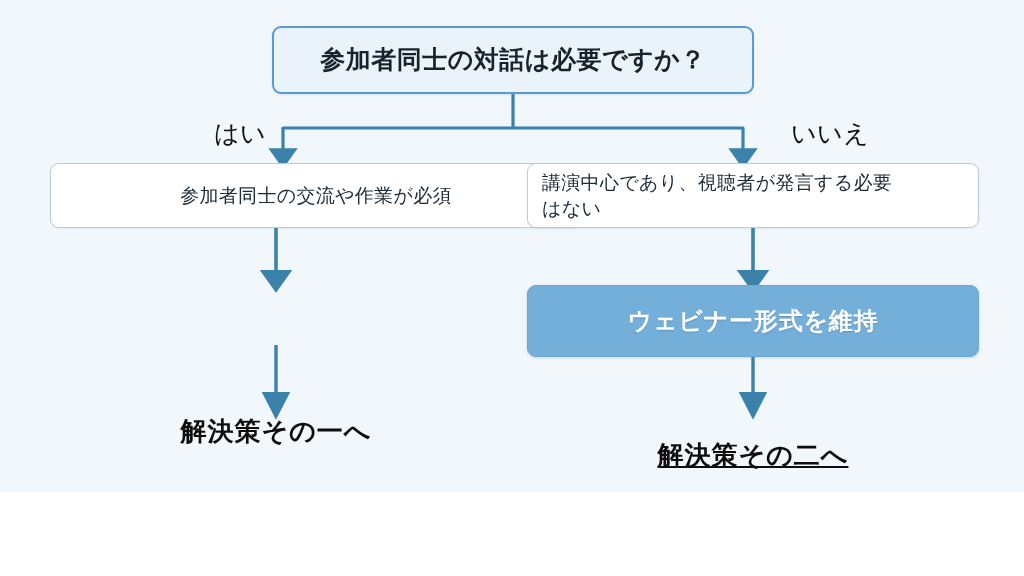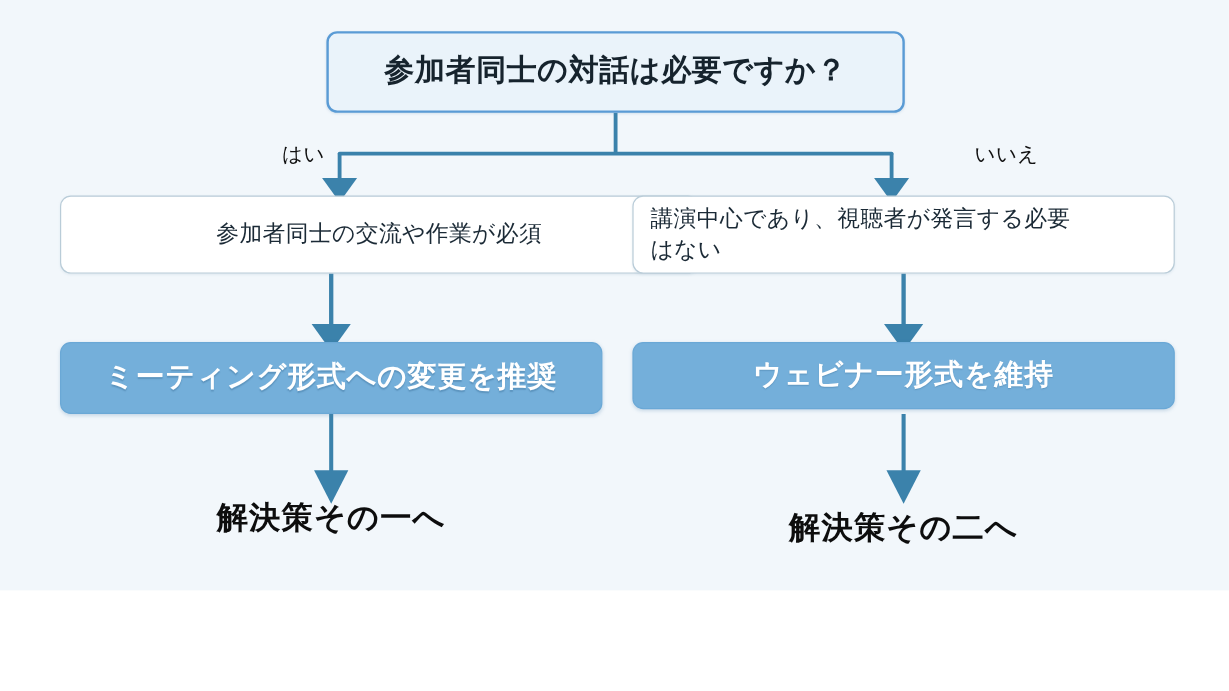--- a/index.html
+++ b/index.html
@@ -97,35 +97,34 @@
     color: #0d0d0d;
     font-size: 26px;
     font-weight: 700;
     letter-spacing: 1px;
     white-space: nowrap;
   }
 
   .branch-label {
     position: absolute;
     color: #111111;
-    font-size: 17px;
+    font-size: 25px;
     font-weight: 500;
     letter-spacing: 0.5px;
     white-space: nowrap;
-    margin-left: 21px;
   }
 
   
   #node-decision      { left: 272px; top: 26px;  width: 482px; height: 68px; }
   #node-cond-left     { left: 50px;  top: 163px; width: 532px; height: 65px; }
   #node-cond-right    { left: 527px; top: 163px; width: 452px; height: 65px; }
   #node-action-left   { left: 50px;  top: 285px; width: 452px; height: 60px; }
-  #node-action-right  { left: 527px; top: 285px; width: 452px; height: 56px; }
+  #node-action-right  { left: 527px; top: 285px; width: 452px; height: 72px; }
   #outcome-left       { left: 50px;  top: 414px; width: 452px; }
-  #outcome-right      { left: 527px; top: 422px; width: 452px; }
+  #outcome-right      { left: 527px; top: 438px; width: 452px; text-decoration: underline; }
   #branch-label-yes   { left: 214px; top: 117px; }
   #branch-label-no    { left: 791px; top: 117px; }
 </style>
 </head>
 <body>
 
 <div id="canvas">
 
   <div class="slide-area"></div>
 
@@ -163,19 +162,18 @@
 
   <div class="node node-condition" id="node-cond-left">参加者同士の交流や作業が必須</div>
 
   <div class="node node-condition two-line" id="node-cond-right">
     <span>
       <span>講演中心であり、視聴者が発言する必要</span><br>
       <span>はない</span>
     </span>
   </div>
 
-  <div class="node node-action" id="node-action-left">ミーティング形式への変更を推奨</div>
   <div class="node node-action" id="node-action-right">ウェビナー形式を維持</div>
 
   <div class="outcome-label" id="outcome-left">解決策その一へ</div>
   <div class="outcome-label" id="outcome-right">解決策その二へ</div>
 
 </div>
 
 </body></html>

